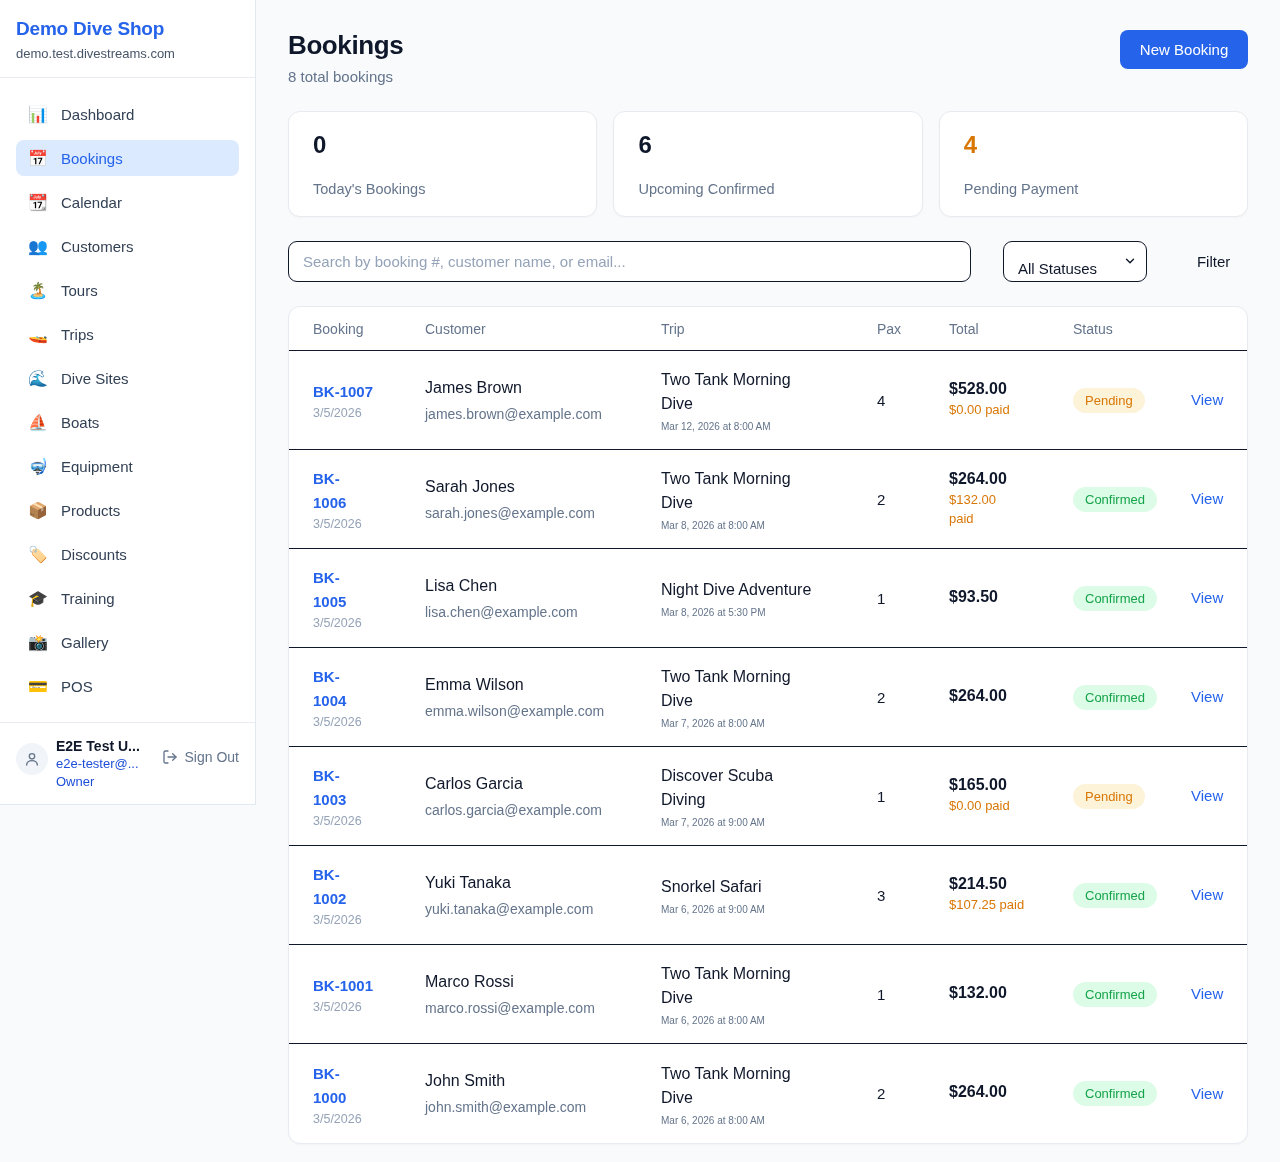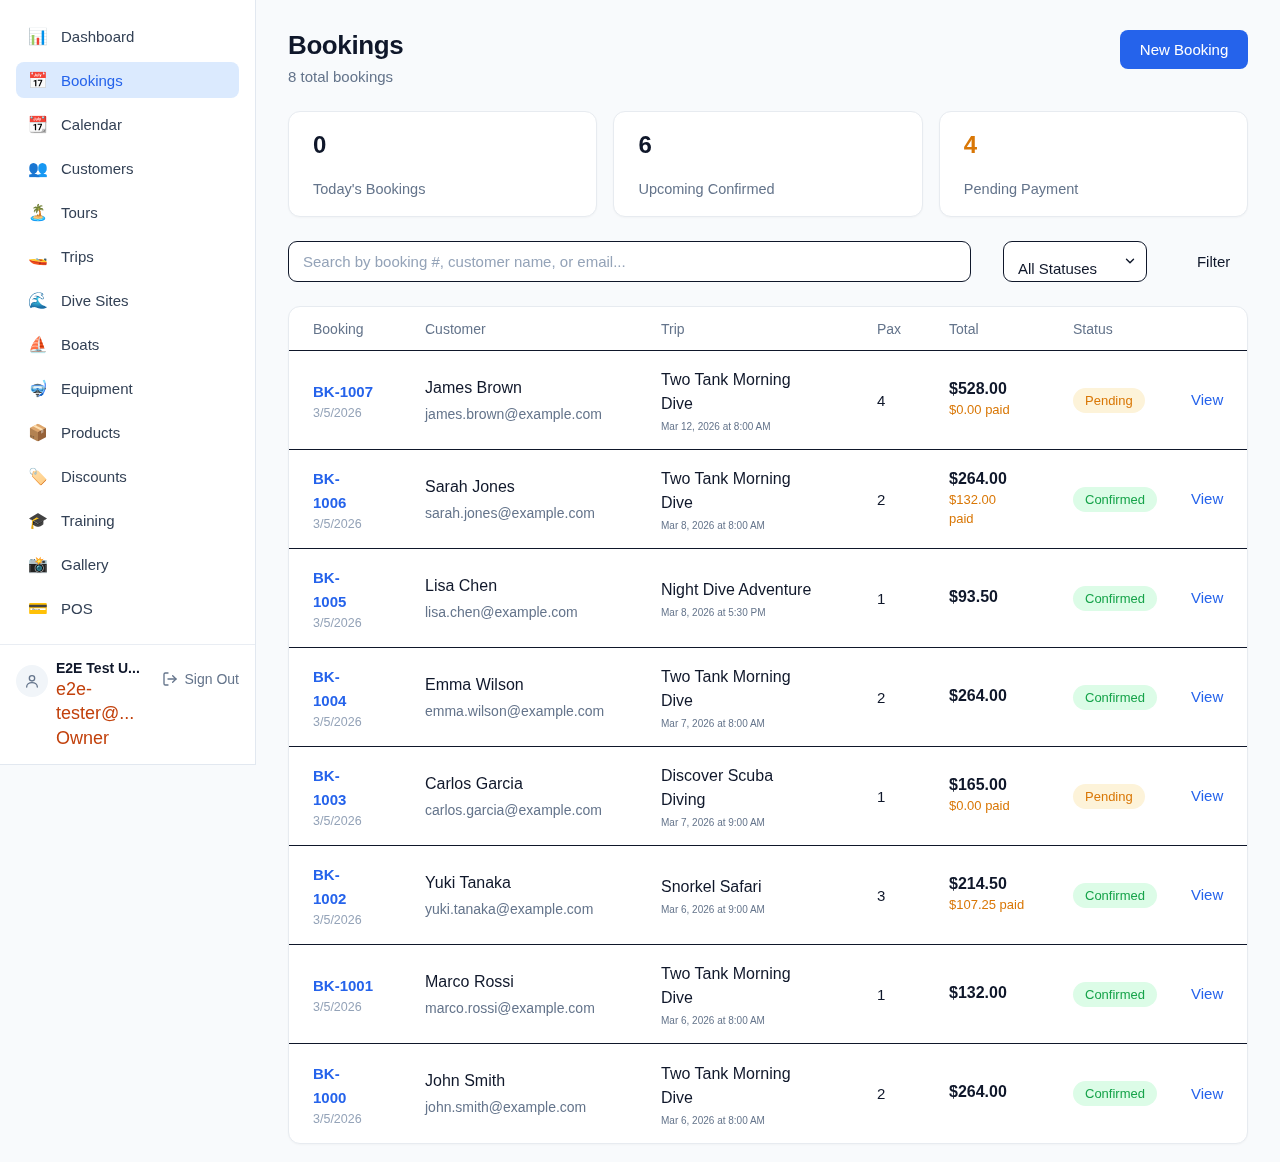--- a/index.html
+++ b/index.html
@@ -35,21 +35,21 @@
     border-top:1px solid #e9edf3; padding:14px 16px;
     display:flex; align-items:flex-start; gap:8px;
   }
   .avatar {
     width:32px; height:32px; border-radius:50%;
     background:#f1f5f9; display:flex; align-items:center; justify-content:center;
     margin-top:6px; flex:0 0 32px;
   }
   .uinfo { min-width:0; width:118px; }
   .uname { font-size:14px; font-weight:700; color:#0f172a; line-height:1.3; }
-  .uemail,.urole { font-size:18px; color:#c2410c; line-height:1.35; }
+  .uemail,.urole { font-size:13px; color:#1d4ed8; line-height:1.35; }
   .signout {
     margin-left:auto; display:flex; align-items:center; gap:7px;
     background:none; border:none; color:#64748b; font-size:14px;
     font-family:inherit; cursor:pointer; margin-top:12px; white-space:nowrap;
   }
 
   
   .main { flex:1; padding:30px 32px 34px; }
   .page-header { display:flex; justify-content:space-between; align-items:flex-start; }
   .page-title { font-size:26px; font-weight:700; letter-spacing:-0.4px; color:#0f172a; }
@@ -113,20 +113,24 @@
     display:inline-block; padding:5px 12px; border-radius:999px; font-size:13px;
   }
   .view-link { color:#2563eb; font-size:15px; font-weight:500; text-decoration:none; cursor:pointer; }
 </style>
 </head>
 <body>
 
 <div class="app">
 
   <aside class="sidebar">
+    <div class="brand">
+      <div class="brand-name">Demo Dive Shop</div>
+      <div class="brand-domain">demo.test.divestreams.com</div>
+    </div>
     <nav class="nav" id="nav">
   <a class="nav-item">
     <span class="nav-icon">📊</span>
     <span class="nav-label">Dashboard</span>
   </a>
 
   <a class="nav-item active">
     <span class="nav-icon">📅</span>
     <span class="nav-label">Bookings</span>
   </a>

